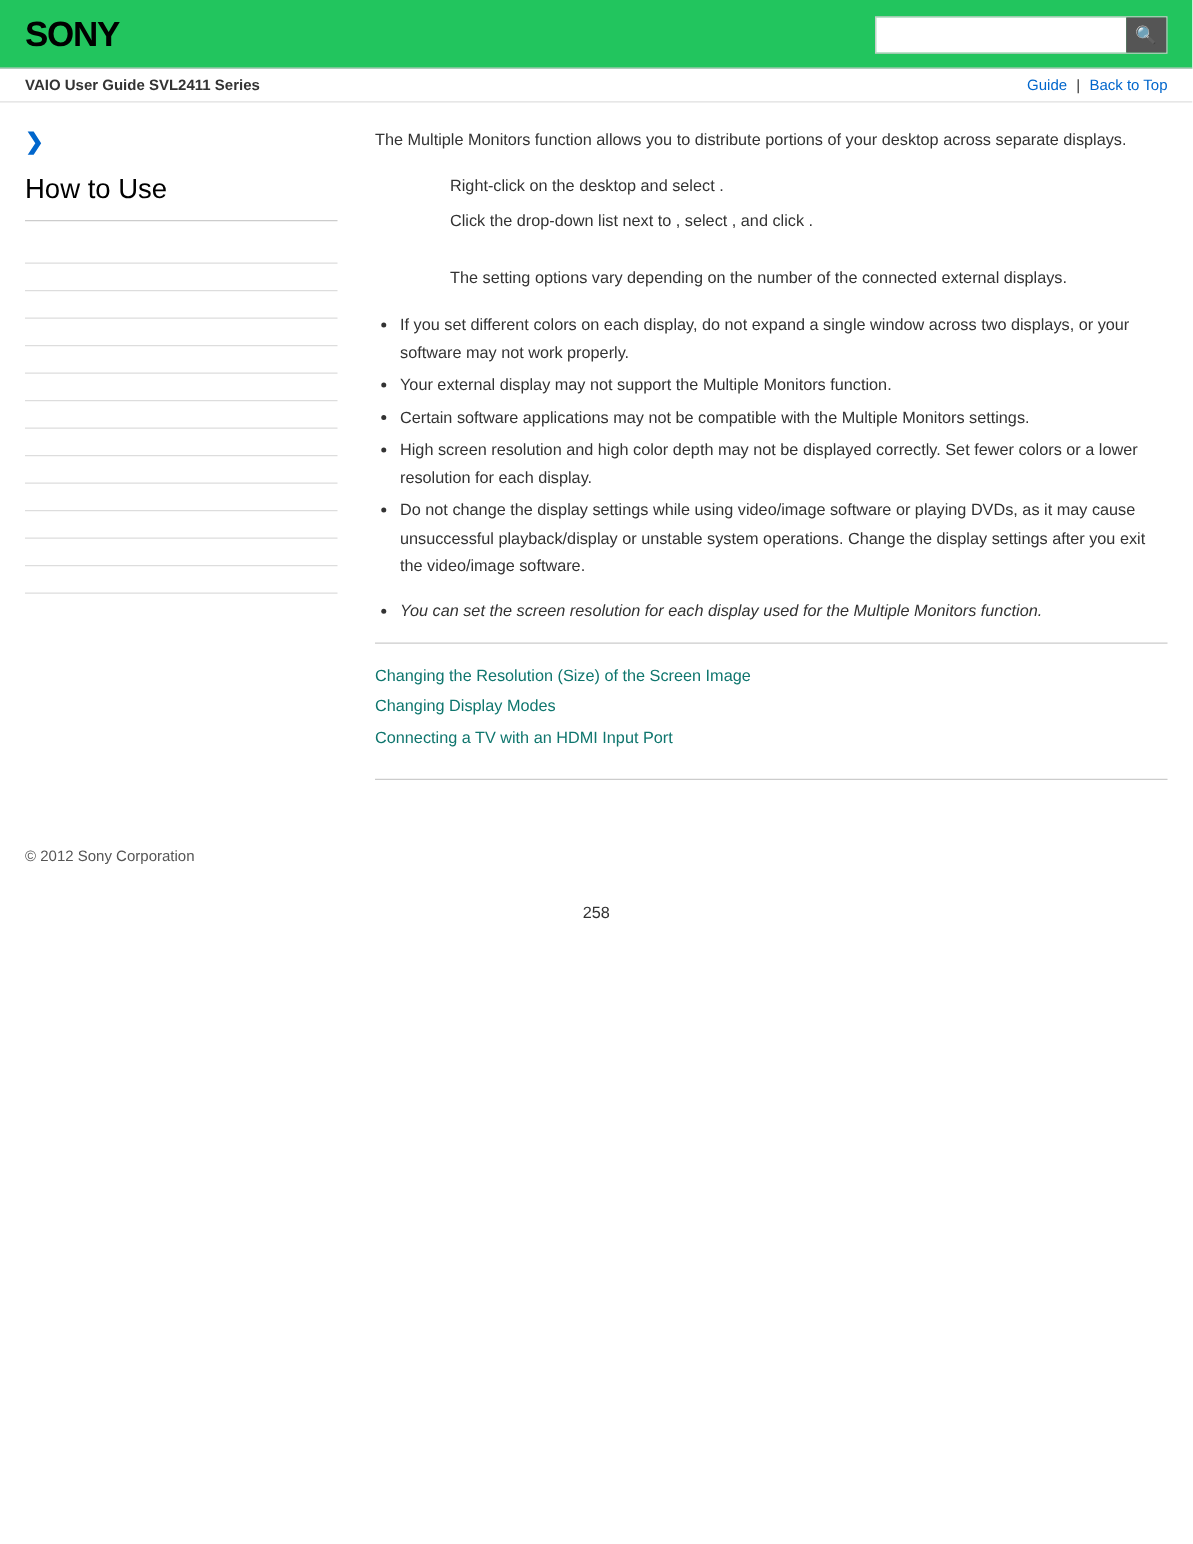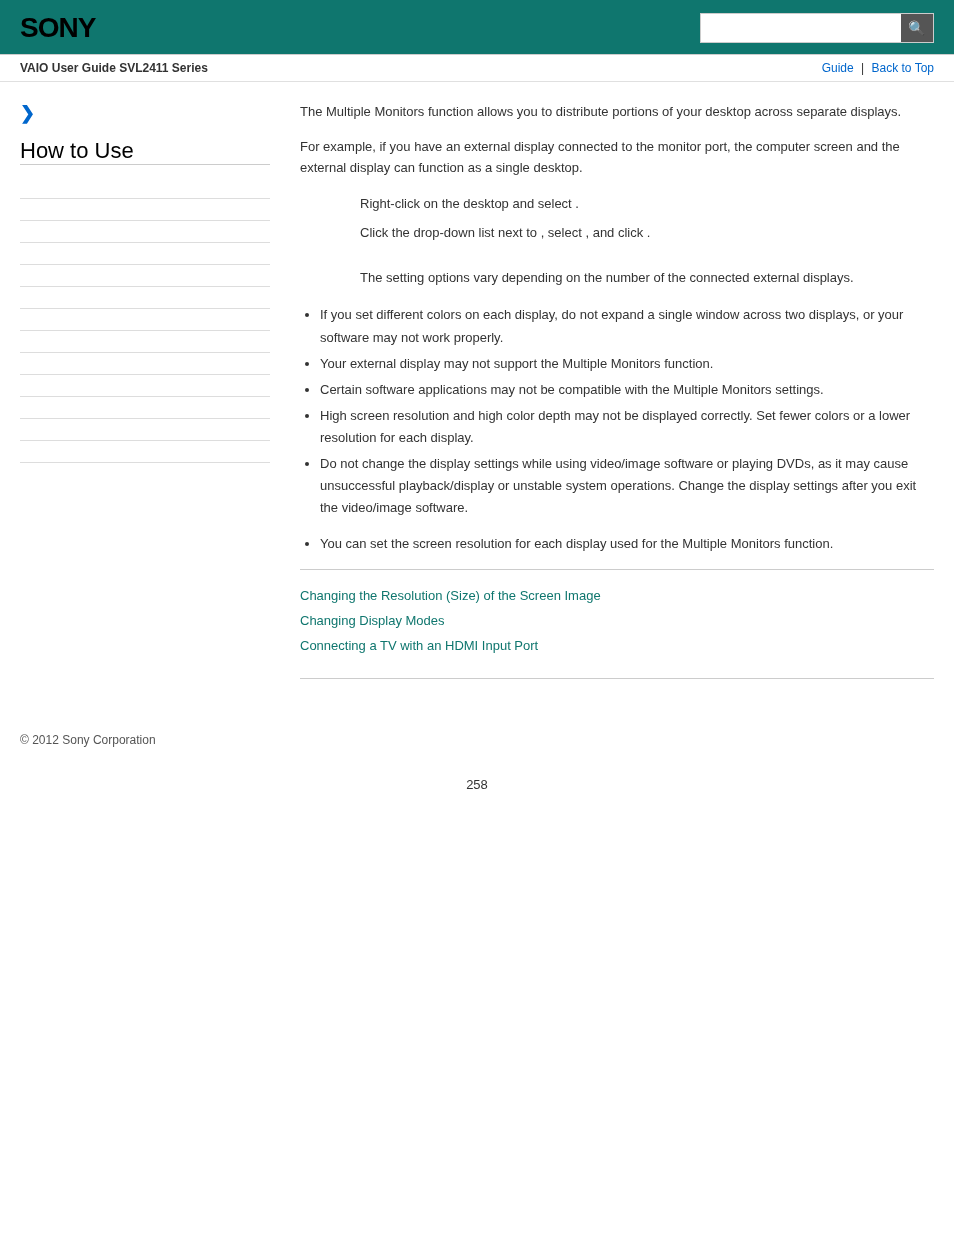--- a/index.html
+++ b/index.html
@@ -12,21 +12,21 @@
       min-height: 1235px;
     }
 
     
     .header {
       display: flex;
       align-items: center;
       justify-content: space-between;
       padding: 12px 20px 10px 20px;
       border-bottom: 1px solid #ccc;
-      background: #0f766e;
+      background: #22c55e;
     }
     .sony-logo {
       font-size: 28px;
       font-weight: 900;
       color: #000;
       letter-spacing: -1px;
       font-family: 'Arial Black', Arial, sans-serif;
     }
     .search-box {
       display: flex;
@@ -91,21 +91,21 @@
       font-size: 18px;
       font-weight: bold;
       margin-bottom: 14px;
       display: block;
     }
     .sidebar-title {
       font-size: 22px;
       font-weight: normal;
       color: #000;
       margin-bottom: 12px;
-      padding-bottom: 0;
+      padding-bottom: 12px;
       border-bottom: 1px solid #ccc;
     }
     .sidebar-nav-items {
       list-style: none;
     }
     .sidebar-nav-item {
       border-bottom: 1px solid #ddd;
       padding: 8px 0;
       min-height: 22px;
     }
@@ -137,20 +137,21 @@
       margin-left: 20px;
       line-height: 1.7;
     }
     .content-bullets ul li {
       margin-bottom: 4px;
       font-size: 13px;
     }
 
     .content-note {
       margin-bottom: 14px;
+      font-style: italic;
     }
     .content-note ul {
       margin-left: 20px;
       line-height: 1.7;
     }
     .content-note ul li {
       font-size: 13px;
     }
 
     .content-divider {
@@ -225,21 +226,20 @@
       <li class="sidebar-nav-item"></li>
       <li class="sidebar-nav-item"></li>
       <li class="sidebar-nav-item"></li>
       <li class="sidebar-nav-item"></li>
     </ul>
   </div>
 
   <div class="content">
 
     <p class="content-intro">The Multiple Monitors function allows you to distribute portions of your desktop across separate displays.</p>
-    <p class="content-intro">For example, if you have an external display connected to the monitor port, the computer screen and the external display can function as a single desktop.</p>
 
     <div class="content-steps">
       <div style="margin-bottom:4px;">Right-click on the desktop and select                    .</div>
       <div style="margin-bottom:20px;">Click the drop-down list next to                              , select                    , and click       .</div>
       <div>The setting options vary depending on the number of the connected external displays.</div>
     </div>
 
     <div class="content-bullets">
       <ul>
         <li>If you set different colors on each display, do not expand a single window across two displays, or your software may not work properly.</li>

